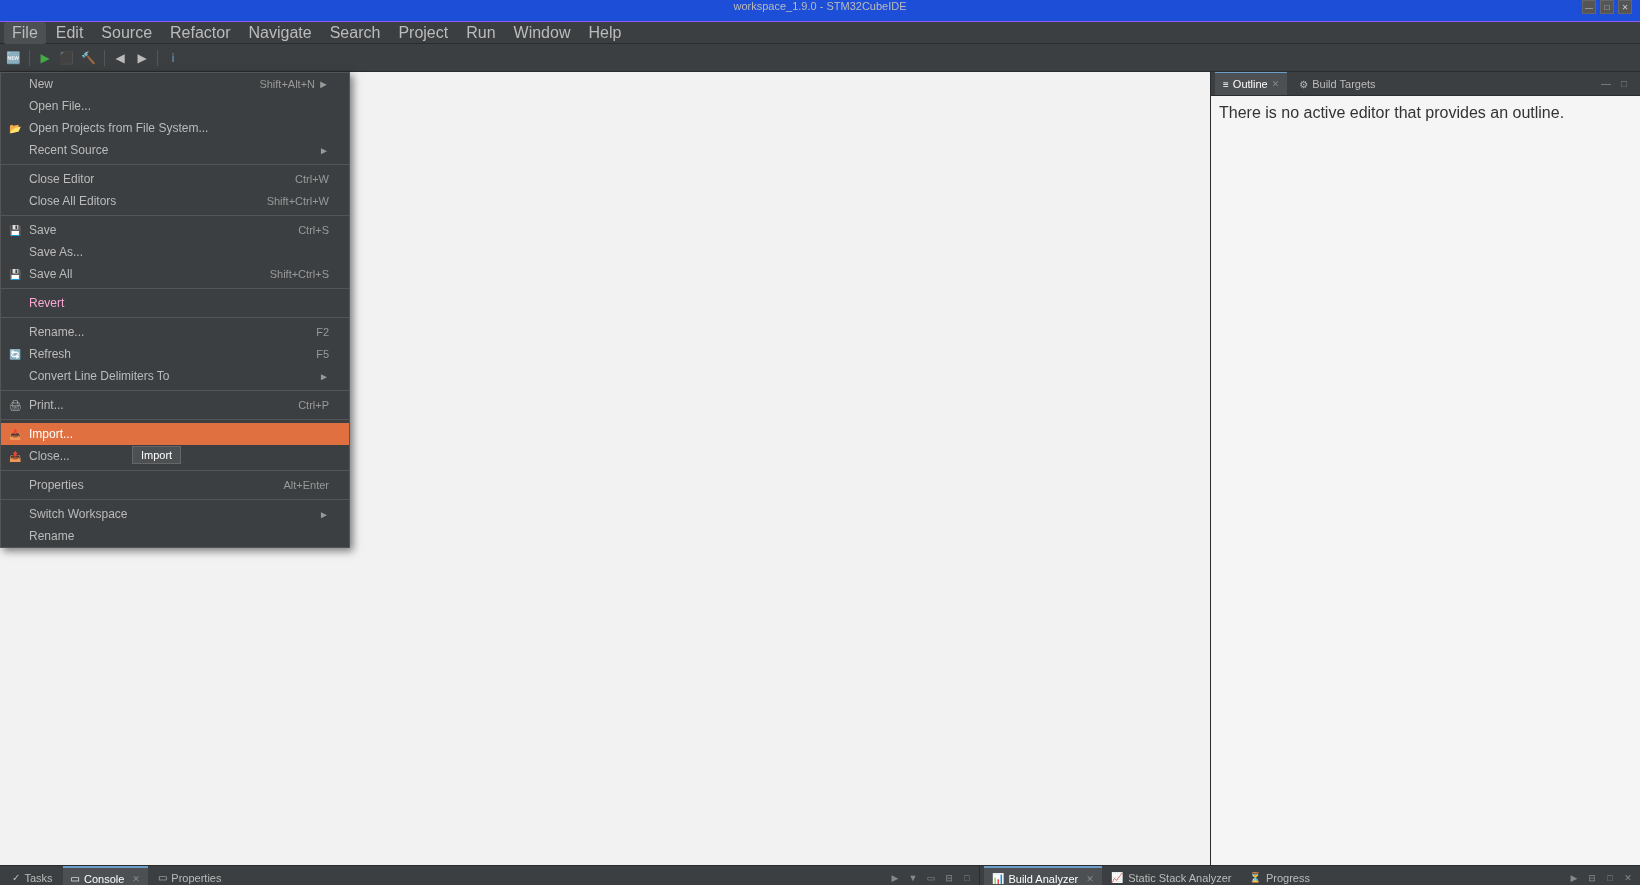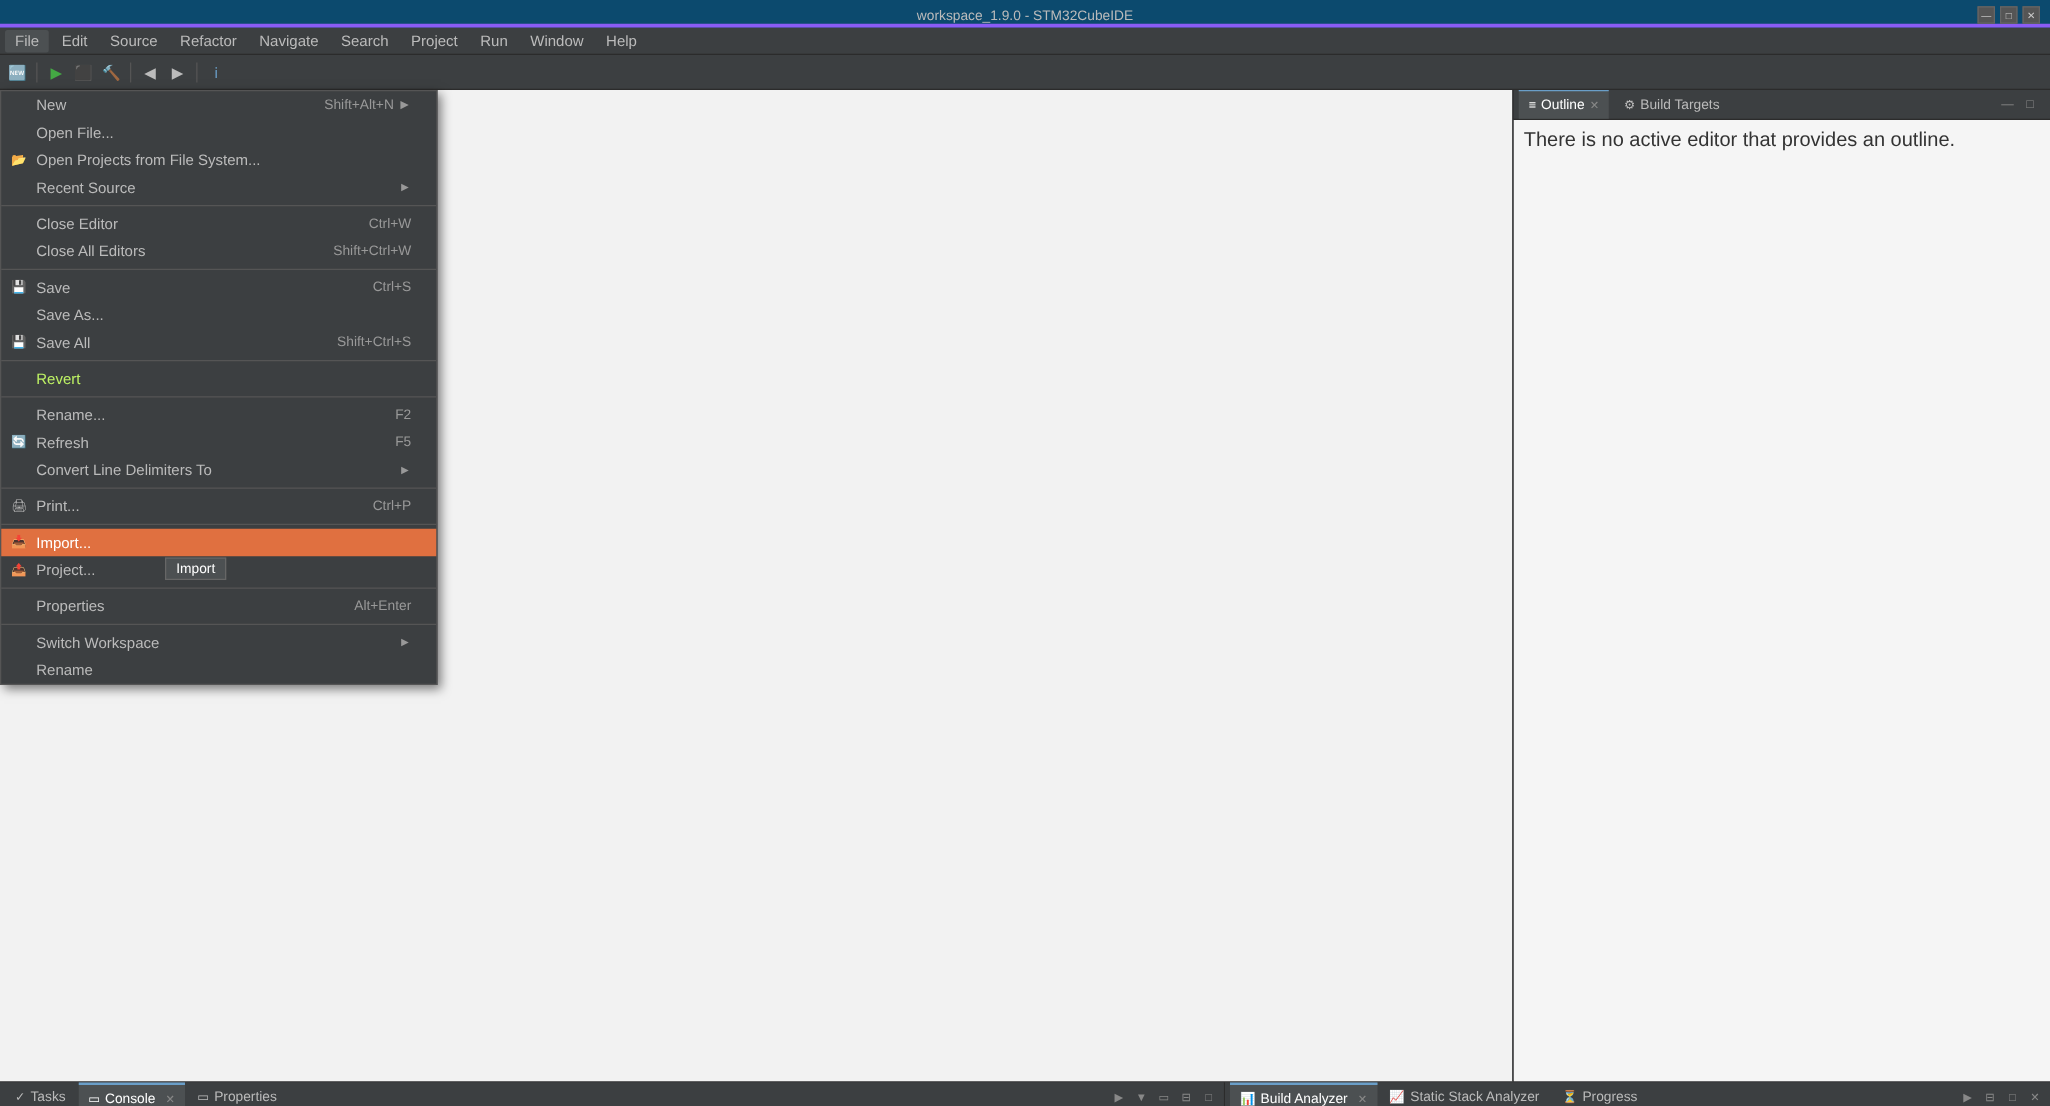--- a/index.html
+++ b/index.html
@@ -9,28 +9,28 @@
       background: #3c3f41;
       color: #bbbbbb;
       width: 1640px;
       height: 885px;
       overflow: hidden;
       position: relative;
     }
 
     
     #title-bar {
-      background: #0c4a6e;
+      background: #1d4ed8;
       height: 22px;
       display: flex;
-      align-items: flex-end;
+      align-items: flex-start;
       justify-content: center;
       font-size: 11px;
       color: #bbbbbb;
-      border-bottom: 3px solid #8b5cf6;
+      border-bottom: 1px solid #8b5cf6;
       position: relative;
     }
     #title-bar .window-controls {
       position: absolute;
       right: 8px;
       display: flex;
       gap: 4px;
     }
     .win-btn {
       width: 14px;
@@ -52,21 +52,21 @@
       display: flex;
       align-items: center;
       border-bottom: 1px solid #2b2b2b;
       padding: 0 4px;
       gap: 2px;
     }
     .menu-item {
       padding: 2px 8px;
       cursor: pointer;
       color: #bbbbbb;
-      font-size: 12px;
+      font-size: 16px;
       border-radius: 2px;
     }
     .menu-item.active { background: #4c5052; }
 
     
     #toolbar {
       background: #3c3f41;
       height: 28px;
       display: flex;
       align-items: center;
@@ -118,21 +118,21 @@
       align-items: center;
       justify-content: space-between;
       font-size: 12px;
       min-height: 22px;
     }
     .menu-section-item.highlighted {
       background: #e07040;
       color: #ffffff;
     }
     .menu-section-item.disabled {
-      color: #bef264;
+      color: #f9a8d4;
       cursor: default;
     }
     .menu-section-item .shortcut {
       color: #999;
       font-size: 11px;
       margin-left: 20px;
     }
     .menu-section-item .has-sub {
       font-size: 10px;
     }
@@ -379,21 +379,21 @@
       <span>Print...</span>
       <span class="shortcut">Ctrl+P</span>
     </div>
     <div class="menu-separator"></div>
     <div class="menu-section-item highlighted" style="position:relative;">
       <span style="position:absolute;left:8px;font-size:10px;">📥</span>
       <span>Import...</span>
     </div>
     <div class="menu-section-item" style="position:relative;">
       <span style="position:absolute;left:8px;font-size:10px;">📤</span>
-      <span>Project...</span>
+      <span>Close...</span>
     </div>
     <div class="menu-separator"></div>
     <div class="menu-section-item">
       <span>Properties</span>
       <span class="shortcut">Alt+Enter</span>
     </div>
     <div class="menu-separator"></div>
     <div class="menu-section-item">
       <span>Switch Workspace</span>
       <span class="shortcut has-sub">►</span>

